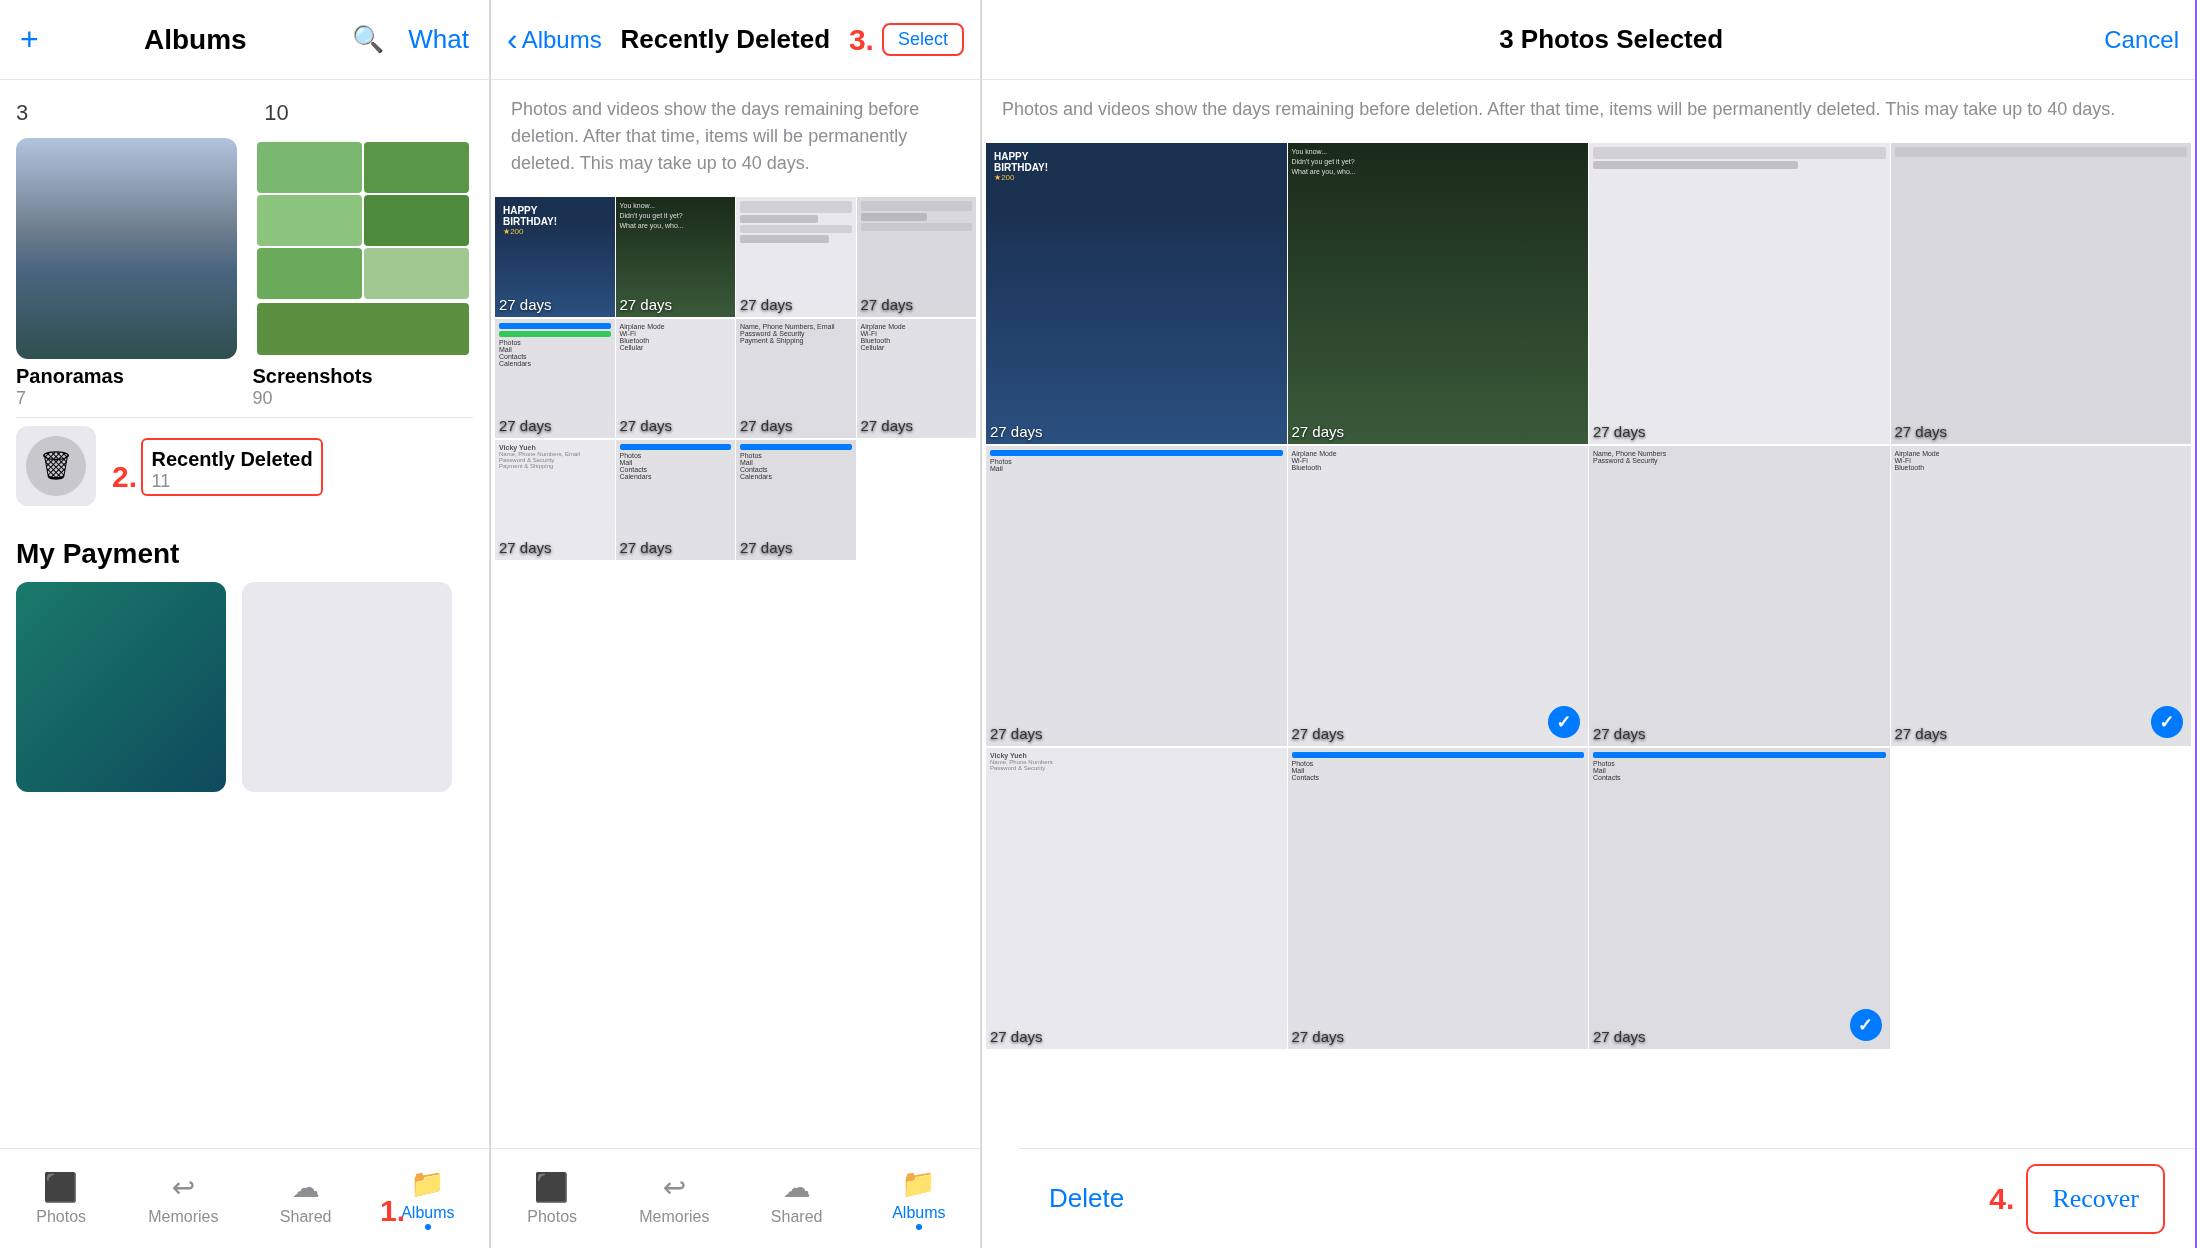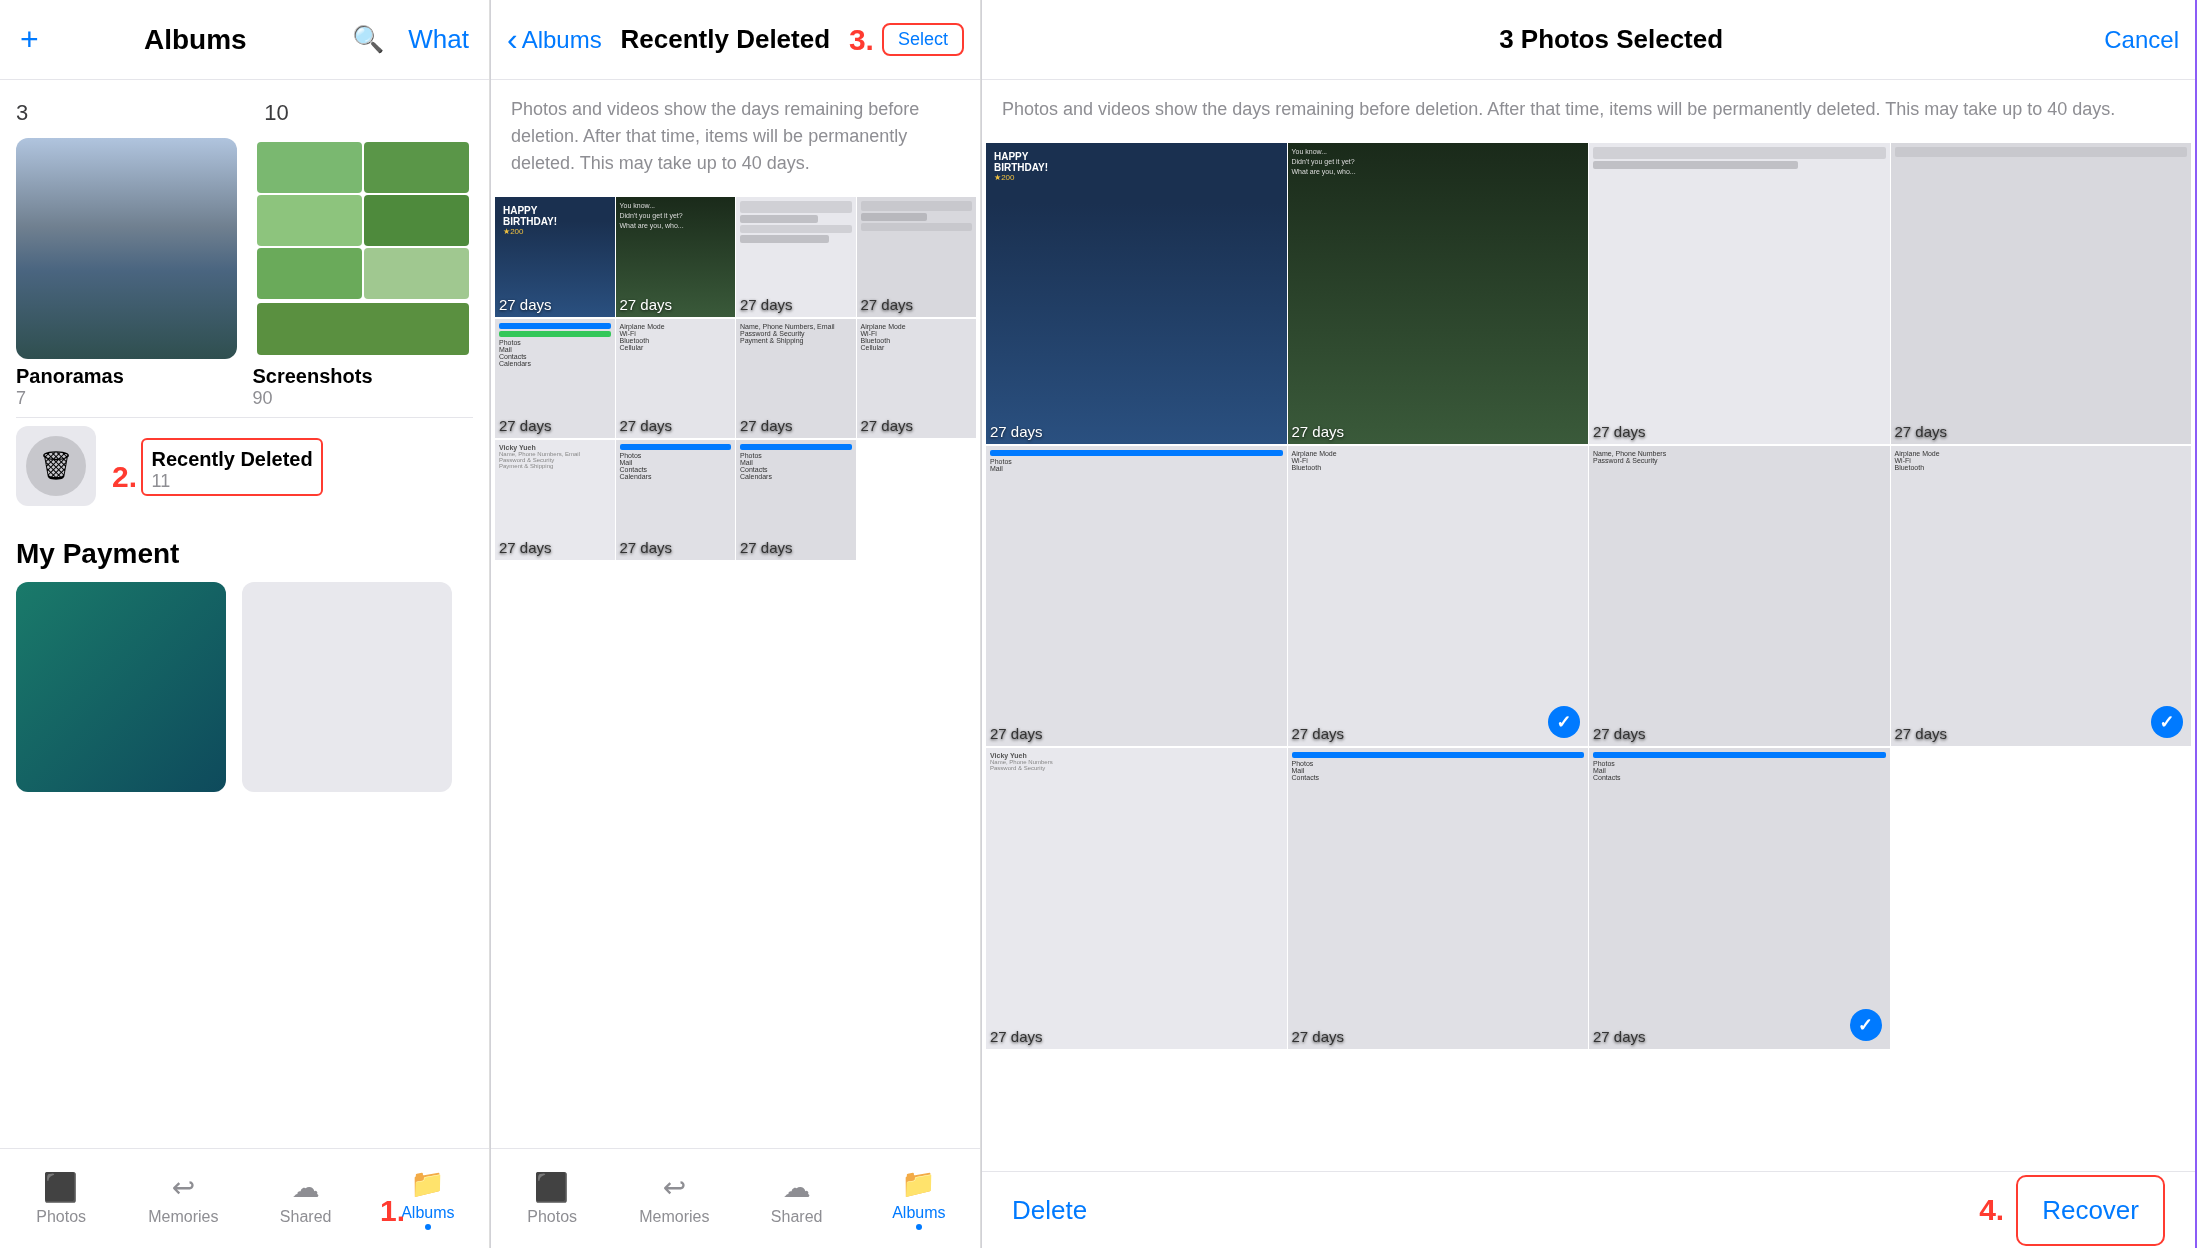--- a/index.html
+++ b/index.html
@@ -47,23 +47,23 @@
 
     
     .tab-bar { display: flex; height: 100px; border-top: 1px solid #e5e5ea; background: #fff; }
     .tab-item { flex: 1; display: flex; flex-direction: column; align-items: center; justify-content: center; gap: 4px; cursor: pointer; }
     .tab-icon { font-size: 28px; color: #8e8e93; }
     .tab-icon.active { color: #007aff; }
     .tab-label { font-size: 16px; color: #8e8e93; }
     .tab-label.active { color: #007aff; }
 
     
-    .action-bar { display: flex; justify-content: space-between; align-items: center; padding: 0 30px; height: 77px; border-top: 1px solid #e5e5ea; }
+    .action-bar { display: flex; justify-content: space-between; align-items: center; padding: 0 30px; height: 100px; border-top: 1px solid #e5e5ea; margin-left: 37px; }
     .action-delete { font-size: 26px; color: #007aff; background: none; border: none; cursor: pointer; }
-    .action-recover { font-size: 26px; color: #007aff; background: none; border: 2px solid #ff3b30; border-radius: 10px; padding: 18px 24px; cursor: pointer; }
+    .action-recover { font-size: 26px; color: #007aff; background: none; border: 2px solid #ff3b30; border-radius: 10px; padding: 18px 24px; cursor: pointer; font-family: Liberation Serif, serif; }
 
     
     .pano-img { width: 100%; height: 100%; background: linear-gradient(to bottom, #b0c4de 0%, #708090 40%, #4a6580 60%, #2f4f4f 100%); }
 
     
     .pc1 { background: linear-gradient(135deg, #1a3a5c 0%, #2d6a9f 100%); }
     .pc2 { background: linear-gradient(135deg, #2c4a2e 30%, #1a2d1b 100%); }
     .pc3 { background: #e8e8ed; }
     .pc4 { background: #d0d0d5; }
     .pc5 { background: #c8c8cd; }

